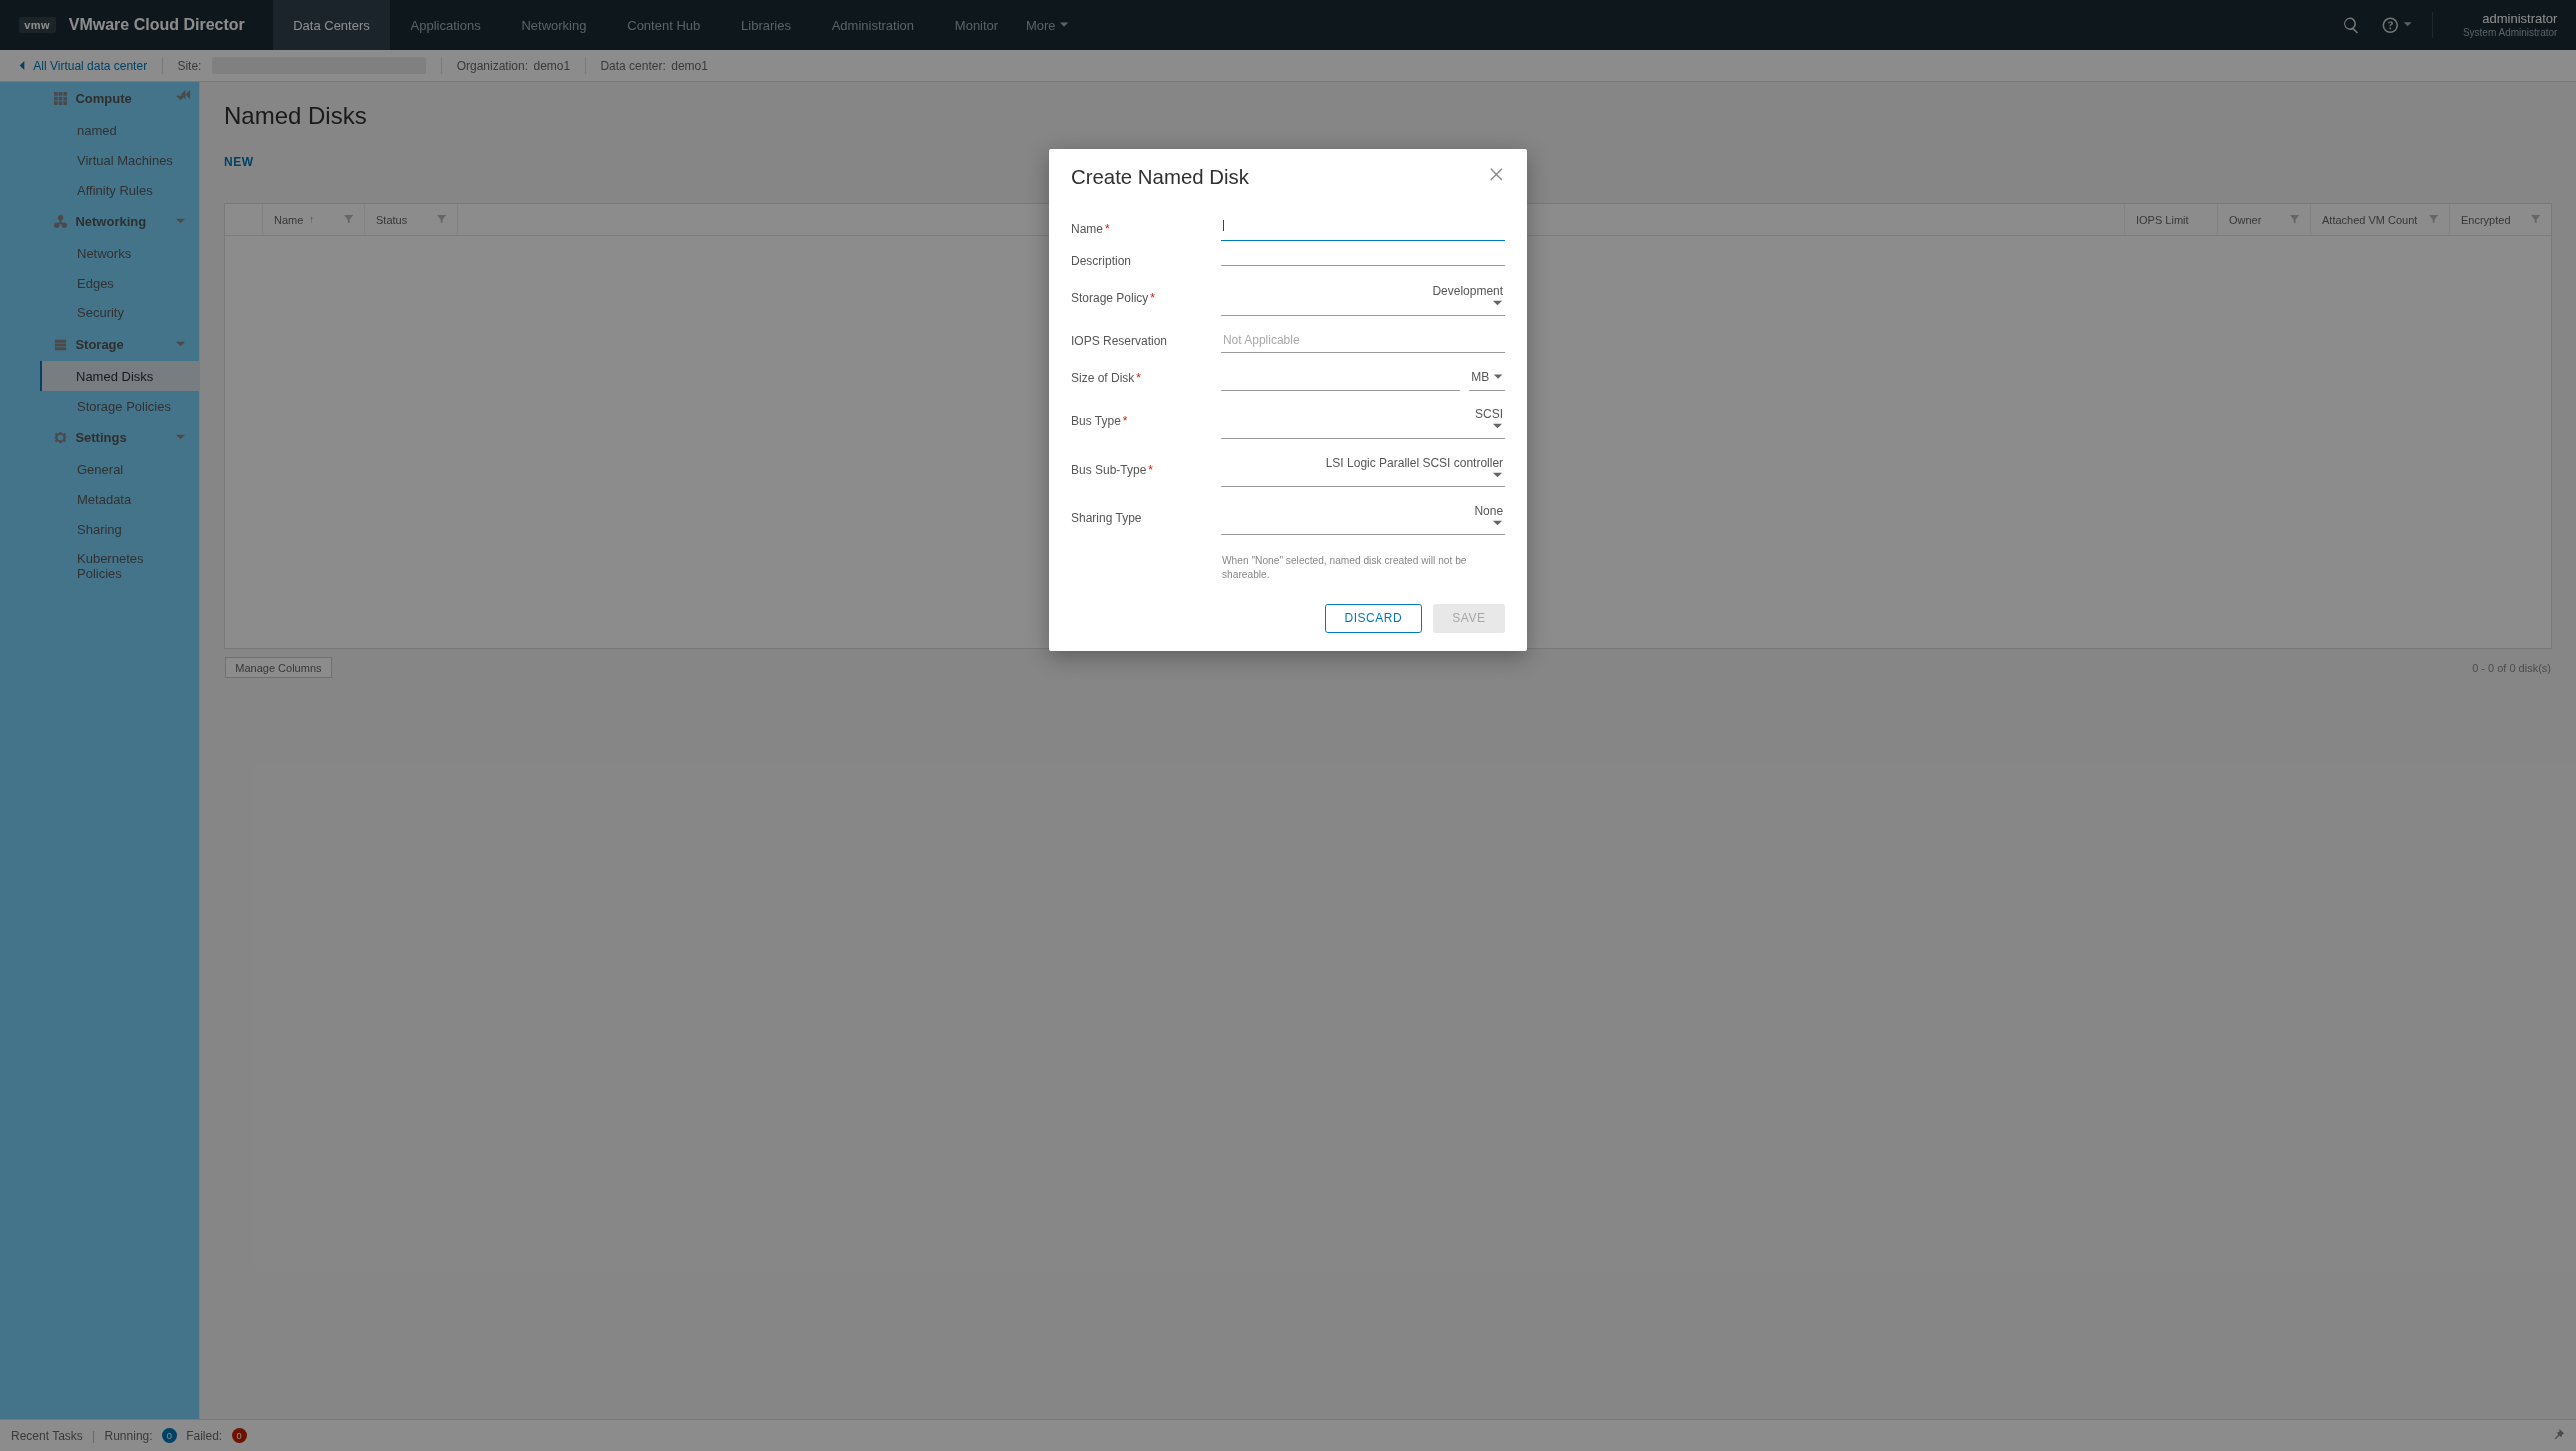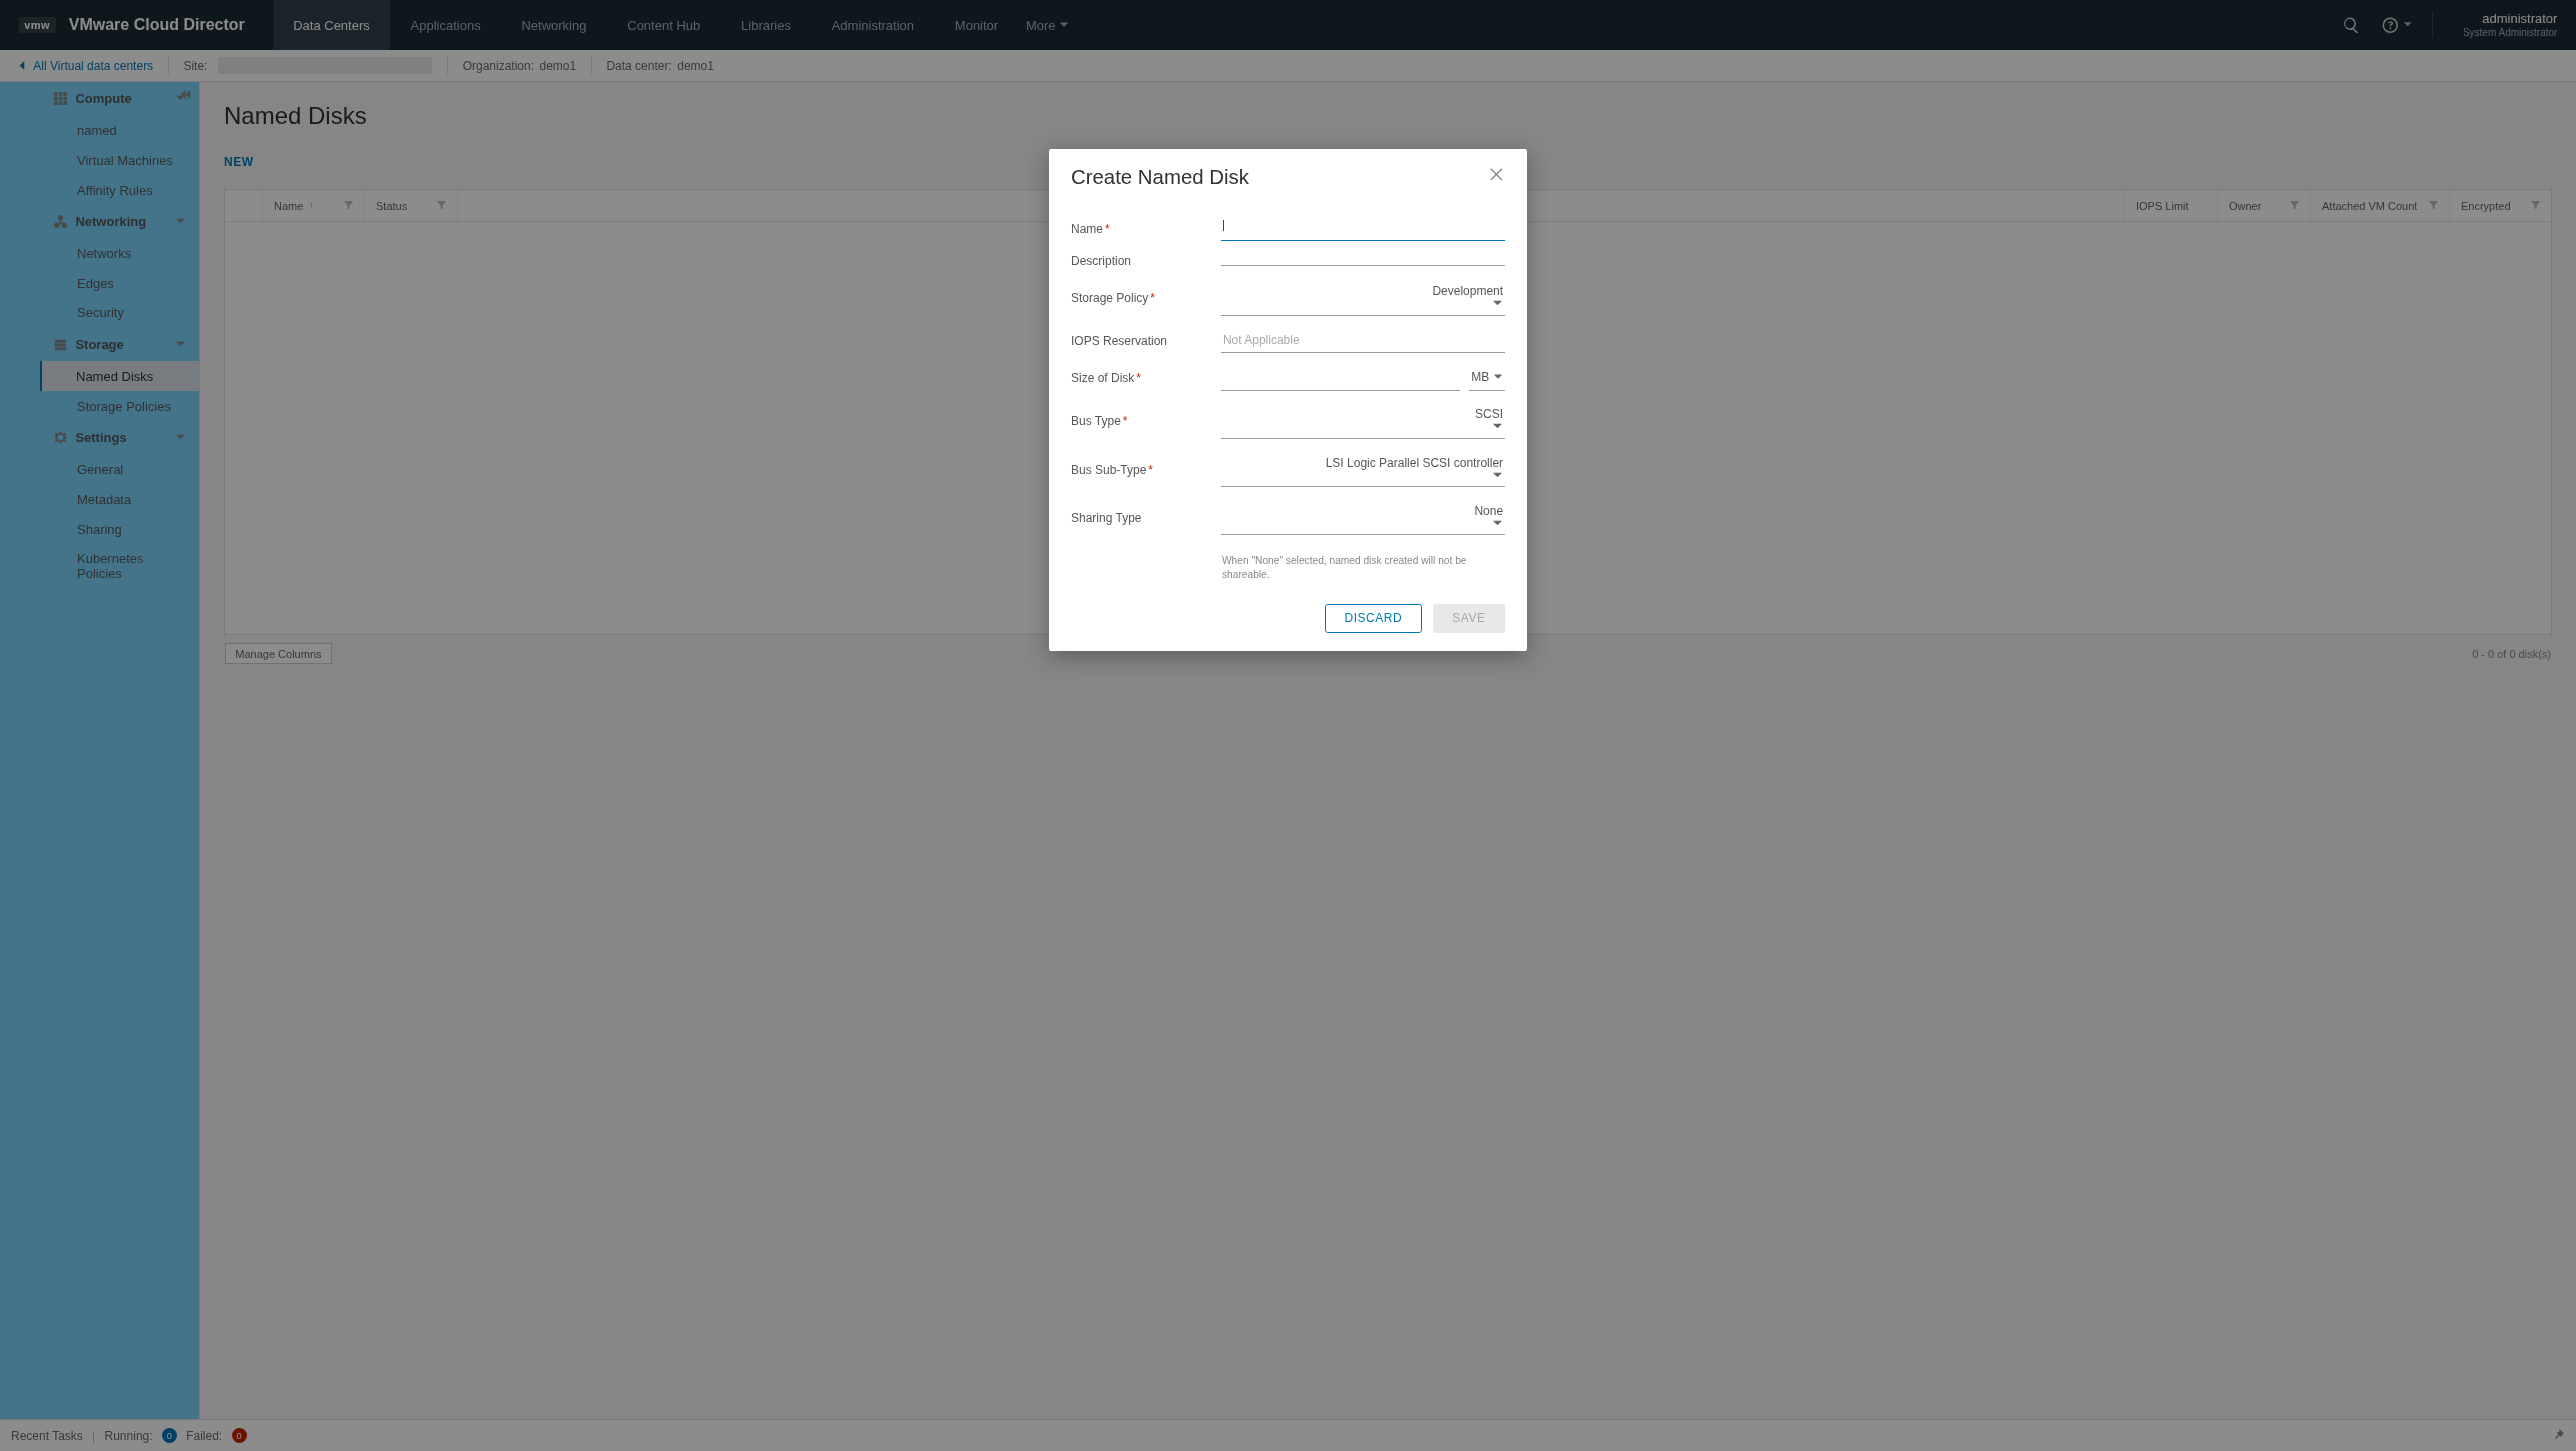--- a/index.html
+++ b/index.html
@@ -36,21 +36,21 @@
 .sb-group { }
 .sb-header { display:flex; align-items:center; gap:7.4px; padding:9.3px 13px; font-weight:600; color:#565656; cursor:pointer; }
 .sb-header svg.ic { width:15px; height:15px; fill:#888; }
 .sb-header .chev { margin-left:auto; width:11px; height:11px; fill:#888; }
 .sb-item { padding:7.4px 13px 7.4px 37px; color:#5a5a5a; cursor:pointer; }
 .sb-item.selected { background:#d9e4ea; color:#313131; border-left:2.8px solid #0079b8; padding-left:34px; }
 
 
 .content { flex:1; padding: 20.4px 24px; position:relative; }
 .content h1 { font-weight:400; font-size:24px; color:#313131; margin-bottom:24px; }
-.newlink { color:#0079b8; font-weight:600; font-size:12px; letter-spacing:0.5px; cursor:pointer; margin-bottom:20px; display:inline-block; }
+.newlink { color:#0079b8; font-weight:600; font-size:12px; letter-spacing:0.5px; cursor:pointer; margin-bottom:34px; display:inline-block; }
 .table-wrap { border:0.9px solid #ddd; background:#fff; min-height:446px; position:relative; }
 .thead { display:flex; height:32px; align-items:center; border-bottom:0.9px solid #e2e2e2; font-size:11px; color:#666; }
 .th { padding:0 11px; border-left:0.9px solid #eee; display:flex; align-items:center; gap:5.6px; height:100%; }
 .th:first-child{border-left:none; min-width:37px;}
 .th .sort { font-size:10.2px; color:#999; }
 .th .filt { margin-left:auto; }
 .th .filt svg{ width:9.3px; height:9.3px; fill:#bbb; }
 .table-footer { position:absolute; bottom:-30px; left:0; right:0; display:flex; align-items:center; }
 .manage-cols { border:0.9px solid #ccc; padding:3.7px 9.3px; font-size:11px; color:#666; background:#fff; cursor:pointer; }
 .paging { margin-left:auto; font-size:11px; color:#888; }
@@ -139,21 +139,21 @@
       <div class="u2">System Administrator</div>
     </div>
   </div>
 </div>
 
 <div class="crumbbar">
   <div class="back">
     <svg viewBox="0 0 12 12">
         <path d="M8 1L3 6l5 5z"></path>
       </svg>
-    <span>All Virtual data centers</span>
+    <span>All Virtual data center</span>
   </div>
   <span class="sep"></span>
   <span>Site:</span>
   <span class="blank"></span>
   <span class="sep"></span>
   <span>Organization:</span>
   <span style="margin-left:-5.6px;">demo1</span>
   <span class="sep"></span>
   <span>Data center:</span>
   <span style="margin-left:-5.6px;">demo1</span>

